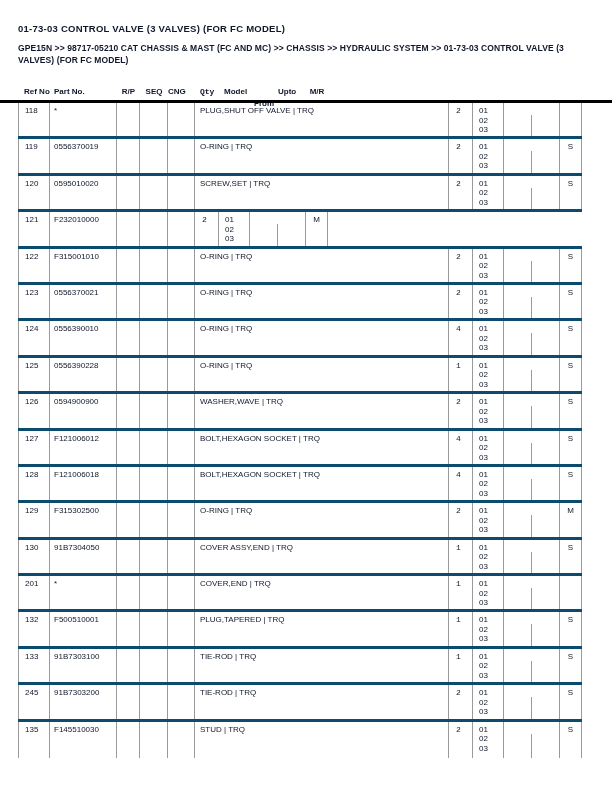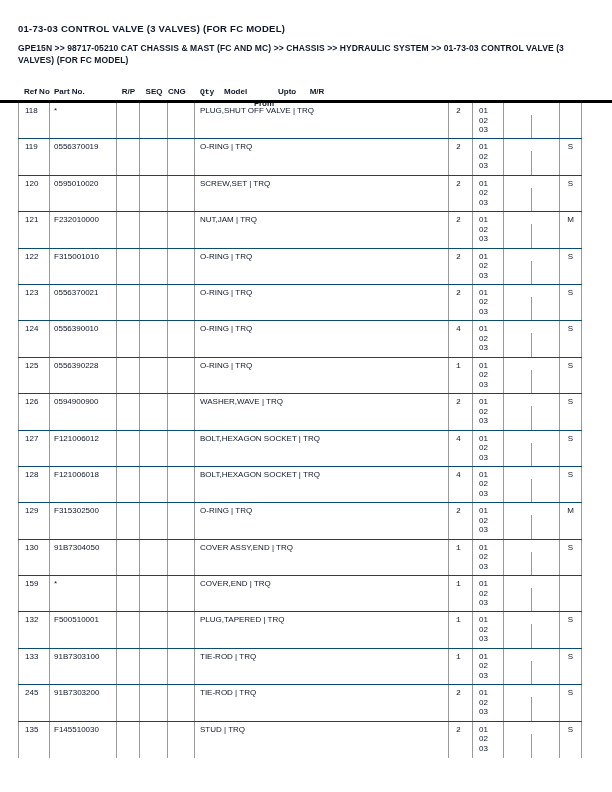--- a/index.html
+++ b/index.html
@@ -21,21 +21,21 @@
     display: flex; font-size: 8px; font-weight: bold; line-height: 10px;
   }
   .hcell { box-sizing: border-box; overflow: hidden; white-space: nowrap; }
   .hrule {
     position: absolute; left: 0; top: 100px; width: 612px; height: 2.5px;
     background: #000;
   }
   .tbody { position: absolute; left: 18px; top: 103px; width: 564px; }
   .row {
     display: flex; height: 36.4px; box-sizing: border-box;
-    border-bottom: 1px solid #0c4a6e;
+    border-bottom: 3px solid #0c4a6e;
   }
   .row:last-child { border-bottom: none; }
   .cell {
     box-sizing: border-box; border-right: 1px solid #9a9a9a;
     padding-top: 3px; font-size: 8px; line-height: 9.5px;
     overflow: hidden; white-space: nowrap;
   }
   .cell:first-child { border-left: 1px solid #9a9a9a; }
   .c-ref   { width: 32px;  padding-left: 6px; }
   .c-part  { width: 67px;  padding-left: 4px; }
@@ -120,21 +120,20 @@
         <div class="cell c-from"></div>
         <div class="cell c-upto"></div>
         <div class="cell c-mr">S</div>
       </div>
       <div class="row">
         <div class="cell c-ref">121</div>
         <div class="cell c-part">F232010000</div>
         <div class="cell c-rp"></div>
         <div class="cell c-seq"></div>
         <div class="cell c-cng"></div>
-        <div class="cell c-desc">NUT,JAM | TRQ</div>
         <div class="cell c-qty">2</div>
         <div class="cell c-model">
           <div>01</div>
           <div>02</div>
           <div>03</div>
         </div>
         <div class="cell c-from"></div>
         <div class="cell c-upto"></div>
         <div class="cell c-mr">M</div>
       </div>
@@ -285,21 +284,21 @@
         <div class="cell c-model">
           <div>01</div>
           <div>02</div>
           <div>03</div>
         </div>
         <div class="cell c-from"></div>
         <div class="cell c-upto"></div>
         <div class="cell c-mr">S</div>
       </div>
       <div class="row">
-        <div class="cell c-ref">159</div>
+        <div class="cell c-ref">201</div>
         <div class="cell c-part">*</div>
         <div class="cell c-rp"></div>
         <div class="cell c-seq"></div>
         <div class="cell c-cng"></div>
         <div class="cell c-desc">COVER,END | TRQ</div>
         <div class="cell c-qty">1</div>
         <div class="cell c-model">
           <div>01</div>
           <div>02</div>
           <div>03</div>

